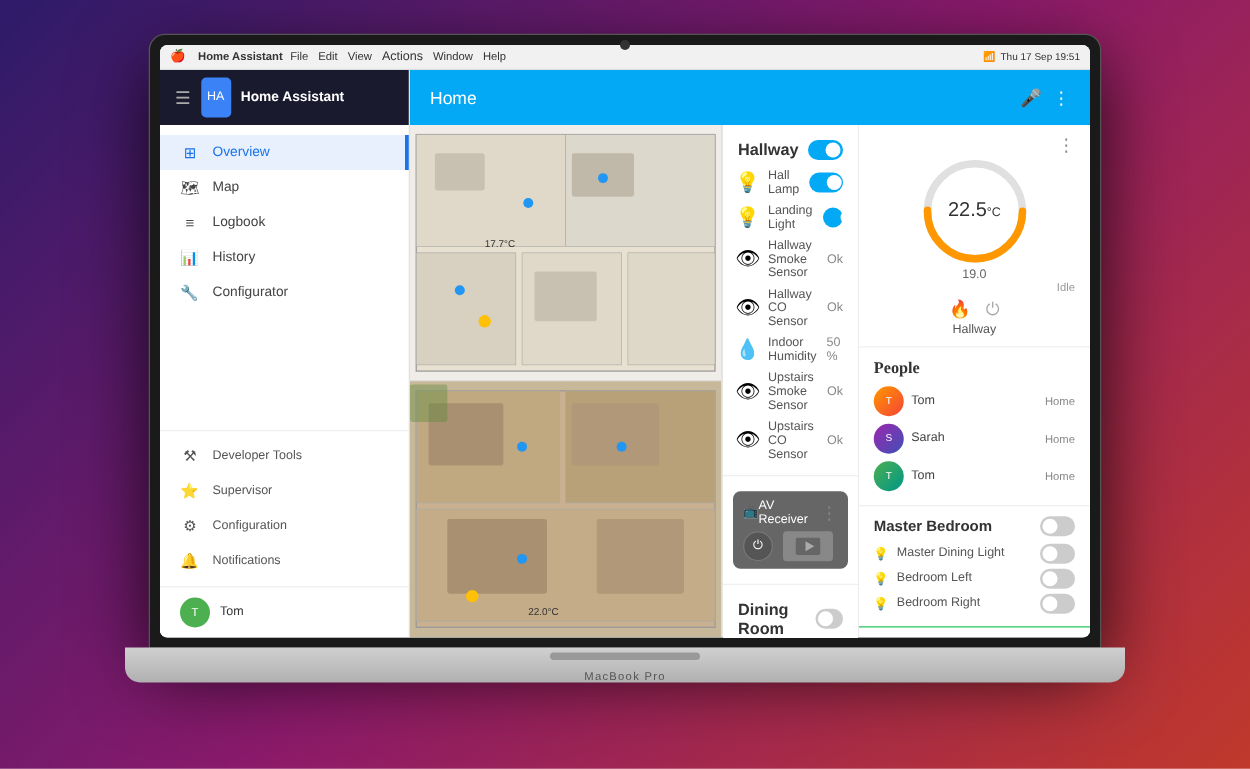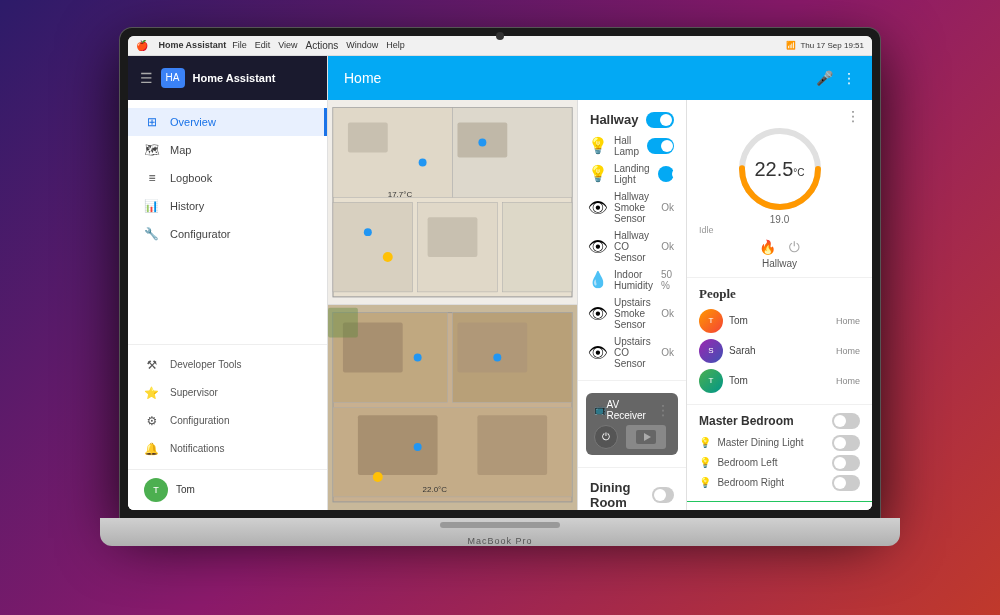--- a/index.html
+++ b/index.html
@@ -70,21 +70,21 @@
       width: 200px; min-width: 200px;
       background: #fff;
       border-right: 1px solid #e0e0e0;
       display: flex; flex-direction: column;
     }
     .sidebar-header {
       height: 44px; background: #1a1a2e;
       display: flex; align-items: center; padding: 0 12px; gap: 8px;
     }
     .hamburger { color: #aaa; font-size: 14px; cursor: pointer; }
-    .ha-logo { width: 24px; height: 20px; background: #3b82f6; border-radius: 4px;
+    .ha-logo { width: 24px; height: 32px; background: #3b82f6; border-radius: 4px;
       display: flex; align-items: center; justify-content: center; color: white; font-size: 10px; }
 
     .sidebar-nav { flex: 1; padding: 8px 0; }
     .nav-item {
       display: flex; align-items: center; padding: 6px 16px; gap: 10px;
       font-size: 11px; color: #444; cursor: pointer;
     }
     .nav-item.active { background: #e8f0fe; color: #1a73e8; border-right: 3px solid #1a73e8; }
     .nav-icon { width: 16px; height: 16px; display: flex; align-items: center; justify-content: center; color: inherit; font-size: 12px; }
 
@@ -181,21 +181,21 @@
       width: 185px; min-width: 185px;
       background: #fff;
       overflow-y: auto;
     }
     .thermostat-card {
       padding: 8px 12px;
       border-bottom: 1px solid #f0f0f0;
       position: relative;
     }
     .temp-sub { font-size: 10px; color: #666; text-align: center; }
-    .temp-idle { font-size: 9px; color: #999; text-align: left; }
+    .temp-idle { font-size: 9px; color: #999; text-align: right; }
     .thermostat-controls { display: flex; align-items: center; justify-content: center; gap: 12px; margin-top: 4px; }
     .thermostat-name { text-align: center; font-size: 10px; color: #555; margin-top: 2px; }
 
     .people-section { padding: 8px 12px; border-bottom: 1px solid #f0f0f0; }
     .people-title { font-size: 13px; font-weight: 600; color: #333; margin-bottom: 4px; font-family: Liberation Serif, serif; }
     .person-row { display: flex; align-items: center; gap: 6px; padding: 3px 0; }
     .person-avatar { width: 24px; height: 24px; border-radius: 50%; overflow: hidden; }
     .person-name { flex: 1; font-size: 10px; color: #444; }
     .person-status { font-size: 9px; color: #888; }
 
@@ -443,21 +443,21 @@
                 <div style="display:flex;justify-content:flex-end;">
                   <span class="three-dots">⋮</span>
                 </div>
                 <div style="display:flex;justify-content:center;">
                   <div style="position:relative;width:90px;height:90px;">
                     <svg width="90" height="90" viewBox="0 0 90 90">
                       <circle cx="45" cy="45" r="38" fill="none" stroke="#e0e0e0" stroke-width="6"></circle>
                       <circle cx="45" cy="45" r="38" fill="none" stroke="#FF9800" stroke-width="6" stroke-dasharray="180 239" stroke-dashoffset="60" stroke-linecap="round"></circle>
                     </svg>
                     <div style="position:absolute;top:50%;left:50%;transform:translate(-50%,-50%);text-align:center;">
-                      <span style="font-size:20px;font-weight:300;color:#333;">22.5</span><span style="font-size:10px;color:#333;">°C</span>
+                      <span style="font-size:16px;font-weight:300;color:#333;">22.5</span><span style="font-size:10px;color:#333;">°C</span>
                     </div>
                   </div>
                 </div>
                 <div class="temp-sub">19.0</div>
                 <div class="temp-idle">Idle</div>
                 <div class="thermostat-controls">
                   <span style="font-size:14px;color:#FF9800;">🔥</span>
                   <span style="font-size:14px;color:#aaa;">⏻</span>
                 </div>
                 <div class="thermostat-name">Hallway</div>

